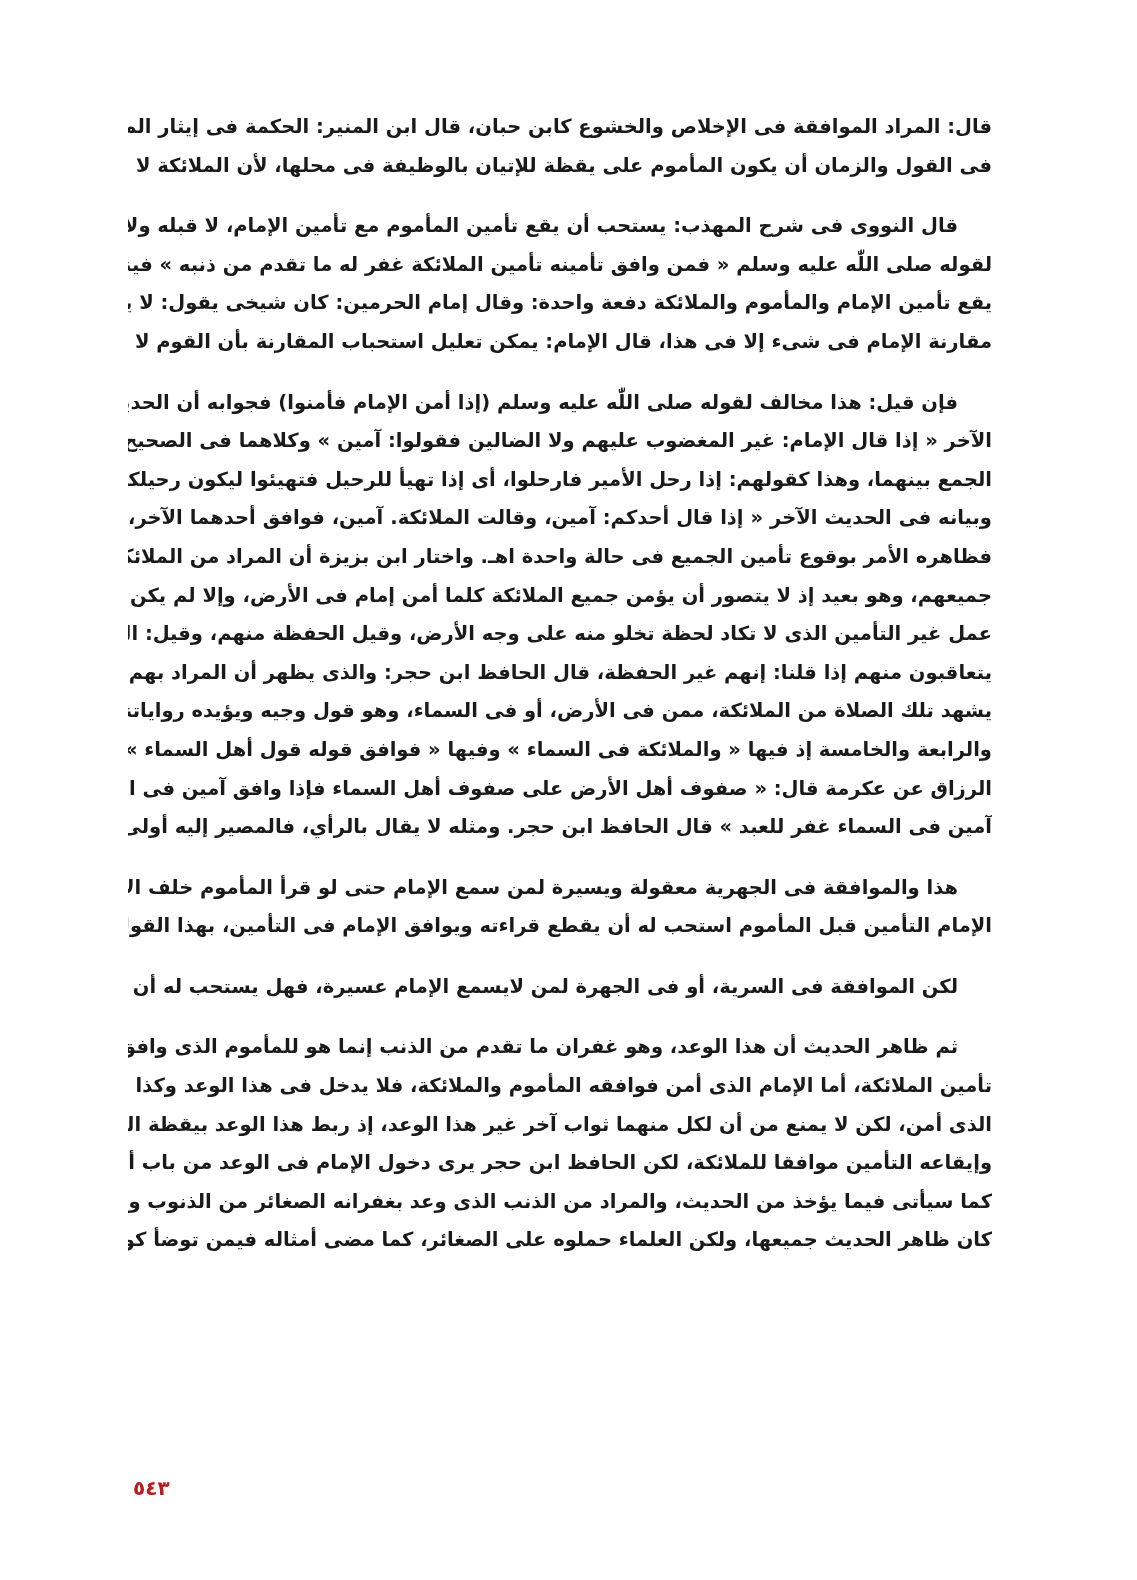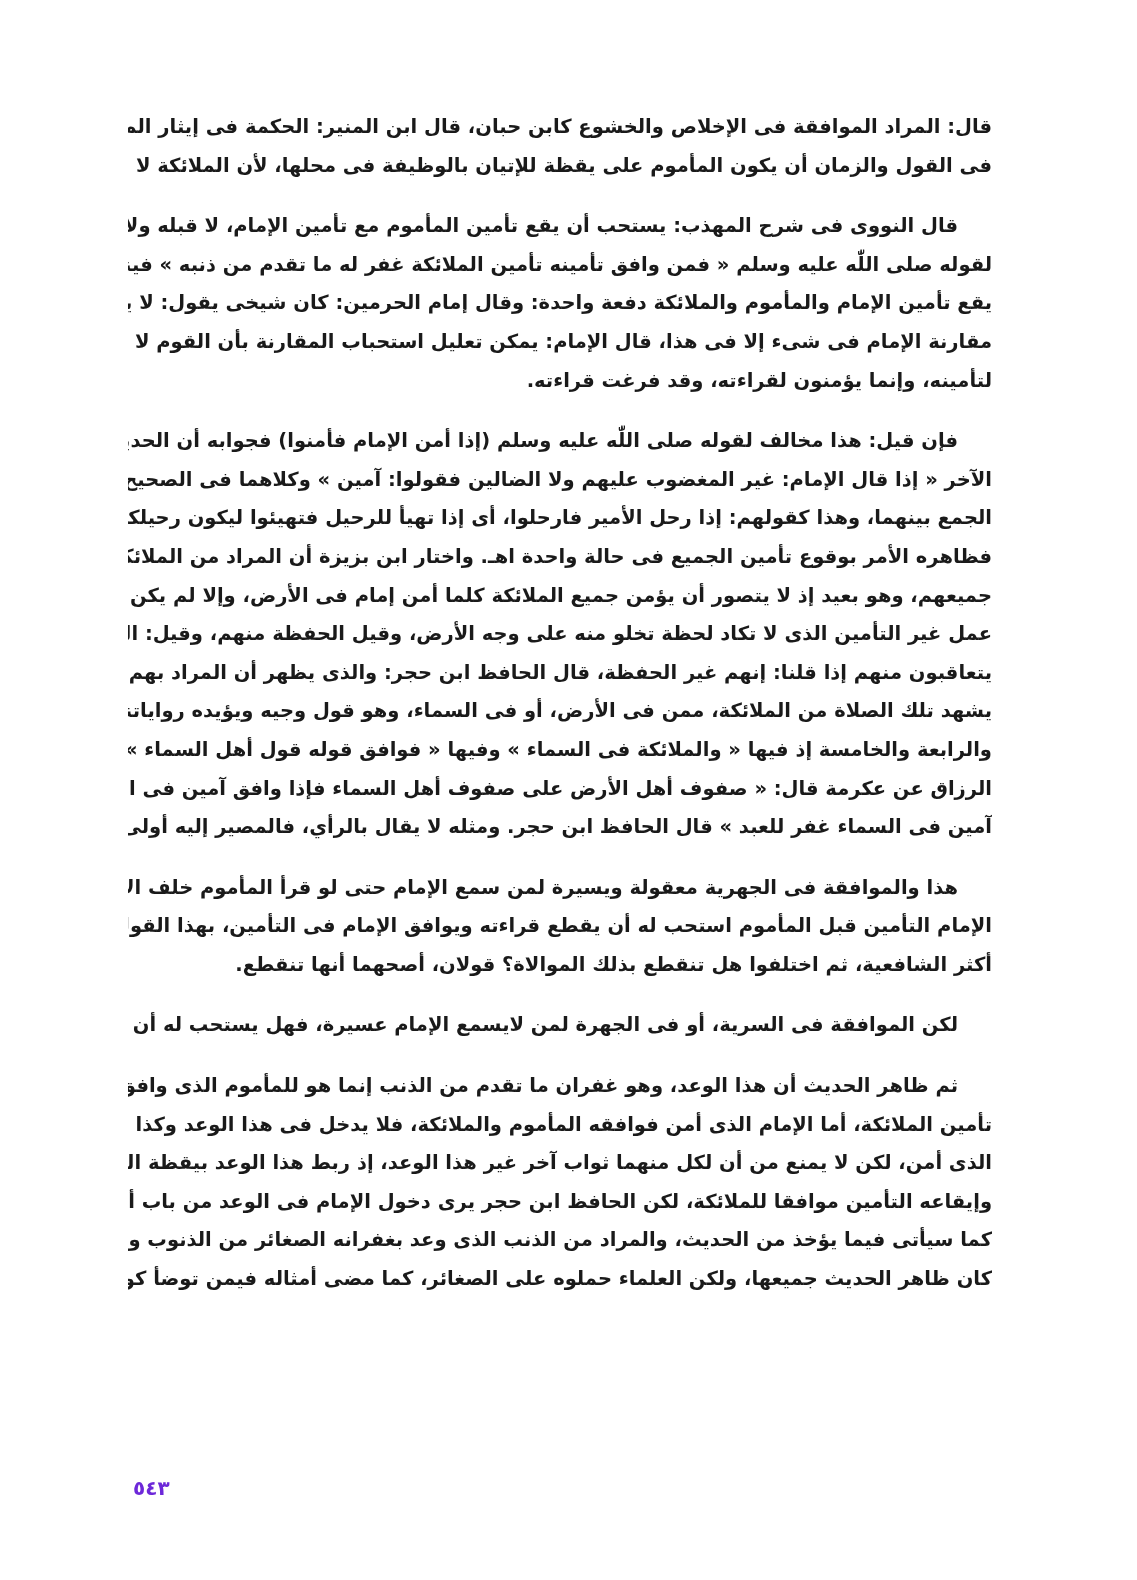--- a/index.html
+++ b/index.html
@@ -24,61 +24,60 @@
     text-align: justify;
     text-align-last: justify;
     white-space: nowrap;
     overflow: hidden;
   }
   .line.last { text-align-last: right; }
   .line.indent { padding-right: 34px; }
   .page-number {
     position: absolute; left: 133px; top: 1476px;
     font-family: "DejaVu Sans", sans-serif;
-    font-size: 20px; font-weight: bold; color: #6d28d9;
+    font-size: 20px; font-weight: bold; color: #b91c1c;
     direction: rtl; letter-spacing: 3px;
   }
 </style>
 </head>
 <body>
 
 <div class="page">
   <div class="text-block">
 
     <div class="para">
       <span class="line">قال: المراد الموافقة فى الإخلاص والخشوع كابن حبان، قال ابن المنير: الحكمة فى إيثار الموافقة</span>
       <span class="line">فى القول والزمان أن يكون المأموم على يقظة للإتيان بالوظيفة فى محلها، لأن الملائكة لا غفلة</span>
     </div>
 
     <div class="para">
       <span class="line indent">قال النووى فى شرح المهذب: يستحب أن يقع تأمين المأموم  مع تأمين الإمام، لا قبله ولا بعده،</span>
       <span class="line">لقوله صلى اللّٰه عليه وسلم « فمن وافق تأمينه تأمين الملائكة غفر له ما تقدم من ذنبه » فينبغى أن</span>
       <span class="line">يقع تأمين الإمام والمأموم والملائكة دفعة واحدة: وقال إمام الحرمين: كان شيخى يقول: لا يستحب</span>
       <span class="line">مقارنة الإمام فى شىء إلا فى هذا، قال الإمام: يمكن تعليل استحباب المقارنة بأن القوم لا يؤمنون</span>
-      <span class="line last">لتأمينه، وإنما يؤمنون لقراءته، وقد فرغت قراءته.</span>
     </div>
 
     <div class="para">
       <span class="line indent">فإن قيل: هذا مخالف لقوله صلى اللّٰه عليه وسلم (إذا أمن الإمام فأمنوا) فجوابه أن الحديث</span>
       <span class="line">الآخر « إذا قال الإمام: غير المغضوب عليهم ولا الضالين فقولوا: آمين » وكلاهما فى الصحيح يقتضى</span>
       <span class="line">الجمع بينهما، وهذا كقولهم: إذا رحل الأمير فارحلوا، أى إذا تهيأ للرحيل فتهيئوا ليكون رحيلكم معه،</span>
+      <span class="line">وبيانه فى الحديث الآخر « إذا قال أحدكم: آمين، وقالت الملائكة. آمين، فوافق أحدهما الآخر،</span>
       <span class="line">فظاهره الأمر بوقوع تأمين الجميع فى حالة واحدة اهـ. واختار ابن بزيزة أن المراد من الملائكة</span>
       <span class="line">جميعهم، وهو بعيد إذ لا يتصور أن يؤمن جميع الملائكة كلما أمن إمام فى الأرض، وإلا لم يكن لهم</span>
       <span class="line">عمل غير التأمين الذى لا تكاد لحظة تخلو منه على وجه الأرض، وقيل الحفظة منهم، وقيل: الذين</span>
       <span class="line">يتعاقبون منهم إذا قلنا: إنهم غير الحفظة، قال الحافظ ابن حجر: والذى يظهر أن المراد بهم من</span>
       <span class="line">يشهد تلك الصلاة من الملائكة، ممن فى الأرض، أو فى السماء، وهو قول وجيه ويؤيده رواياتنا الثالثة</span>
       <span class="line">والرابعة والخامسة إذ فيها « والملائكة فى السماء » وفيها « فوافق قوله قول أهل السماء » وروى عبد</span>
       <span class="line">الرزاق عن عكرمة قال: « صفوف أهل الأرض على صفوف أهل السماء فإذا وافق آمين فى الأرض</span>
       <span class="line last">آمين فى السماء غفر للعبد » قال الحافظ ابن حجر. ومثله لا يقال بالرأي، فالمصير إليه أولى. اهـ</span>
     </div>
 
     <div class="para">
       <span class="line indent">هذا والموافقة فى الجهرية معقولة ويسيرة لمن سمع الإمام حتى لو قرأ المأموم  خلف الإمام فبلغ</span>
       <span class="line">الإمام التأمين قبل المأموم استحب له أن يقطع قراءته ويوافق الإمام فى التأمين، بهذا القول قال</span>
-      <span class="line last">أكثر الشافعية، ثم اختلفوا هل تنقطع بذلك الموالاة؟ قولان، أصحهما أنها تنقطع.</span>
     </div>
 
     <div class="para">
       <span class="line indent">لكن الموافقة فى السرية، أو فى الجهرة لمن لايسمع الإمام عسيرة، فهل يستحب له أن يتحرى؟</span>
     </div>
 
     <div class="para">
       <span class="line indent">ثم ظاهر الحديث أن هذا الوعد، وهو غفران ما تقدم من الذنب إنما هو للمأموم الذى وافق تأمينه</span>
       <span class="line">تأمين الملائكة، أما الإمام الذى أمن فوافقه المأموم والملائكة، فلا يدخل فى هذا الوعد وكذا المنفرد</span>
       <span class="line">الذى أمن، لكن لا يمنع من أن لكل منهما ثواب آخر غير هذا الوعد، إذ ربط هذا الوعد بيقظة المأموم،</span>

